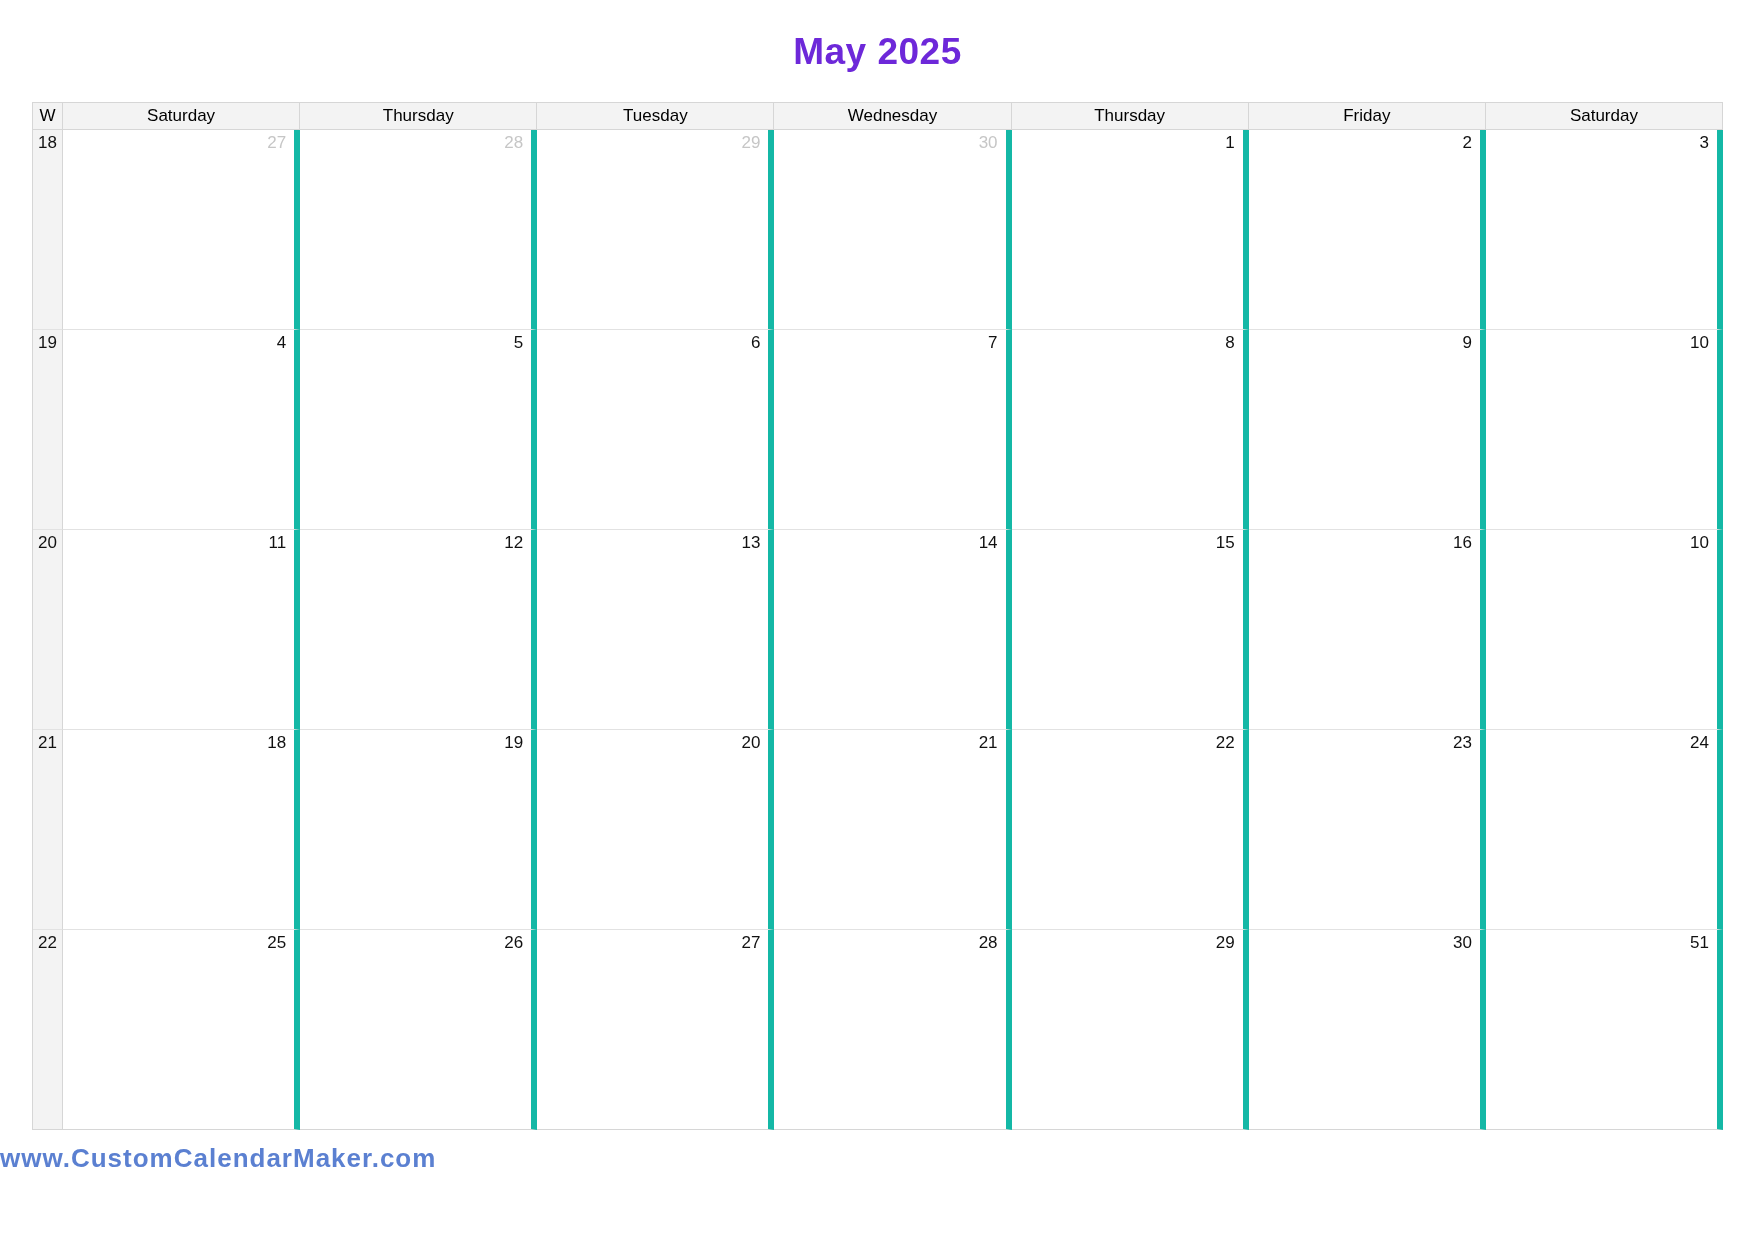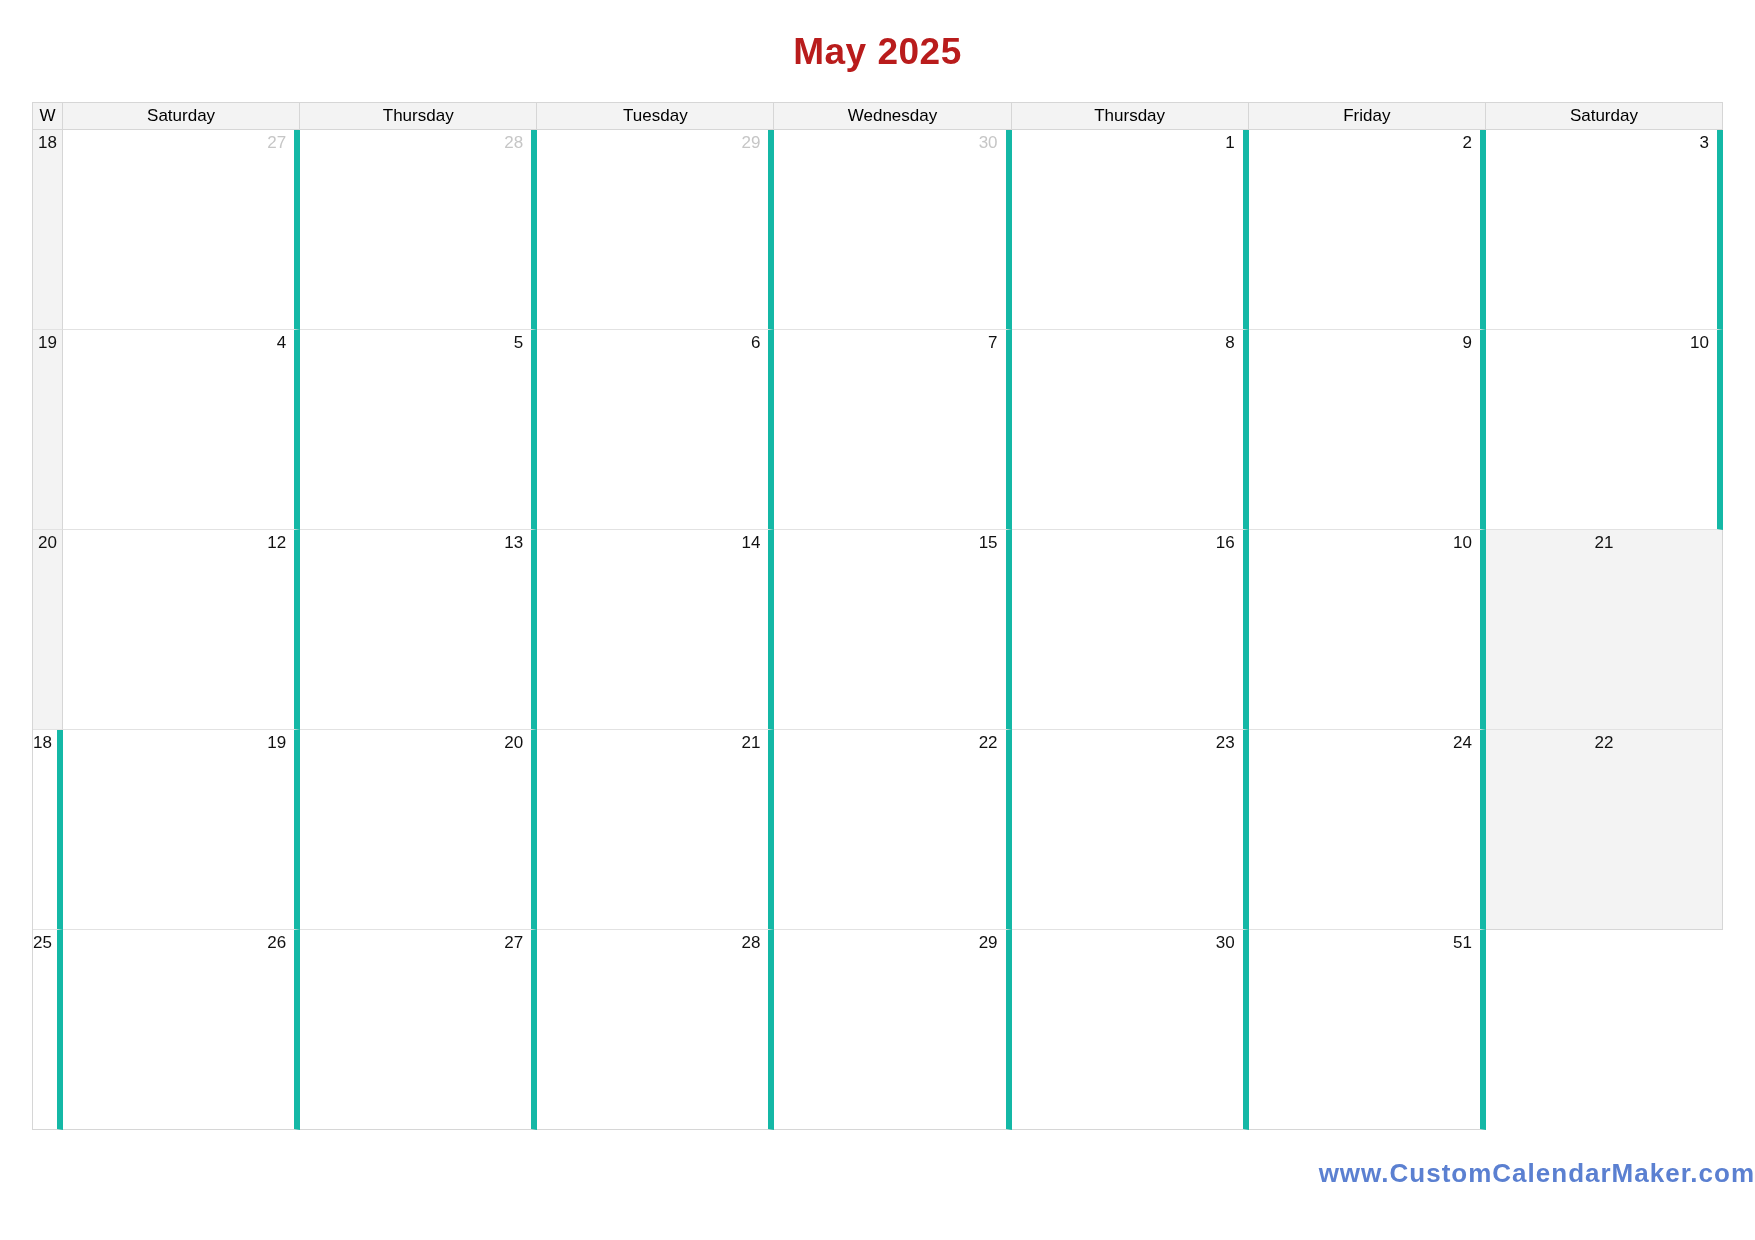--- a/index.html
+++ b/index.html
@@ -15,21 +15,21 @@
     position: relative;
   }
   .page-title {
     margin: 0;
     padding-top: 30px;
     height: 74px;
     text-align: center;
     font-size: 37px;
     line-height: 44px;
     font-weight: 700;
-    color: #b91c1c;
+    color: #6d28d9;
     letter-spacing: 0.5px;
   }
   .calendar {
     margin: 28px 32px 0 32px;
     width: 1691px;
     display: grid;
     grid-template-columns: 30px repeat(7, 1fr);
     grid-template-rows: 27px repeat(5, 200px);
     border-top: 1px solid #d6d6d6;
     border-left: 1px solid #d6d6d6;
@@ -59,22 +59,22 @@
     border-right: 6px solid #14b8a6;
     border-bottom: 1px solid #e2e2e2;
     font-size: 17px;
     color: #111111;
     text-align: right;
     padding: 3px 8px 0 0;
   }
   .dcell.other-month { color: #c6c6c6; }
   .calendar > .row-last { border-bottom: 1px solid #d6d6d6; }
   .footer {
-    margin-top: 27px;
-    text-align: right;
+    margin-top: 12px;
+    text-align: left;
   }
   .footer a {
     font-size: 26px;
     line-height: 32px;
     font-weight: 700;
     color: #5b80d1;
     text-decoration: none;
     letter-spacing: 1px;
     font-family: "Liberation Sans", cursive, sans-serif;
   }
@@ -107,20 +107,21 @@
   <div class="wcell">19</div>
   <div class="dcell">4</div>
   <div class="dcell">5</div>
   <div class="dcell">6</div>
   <div class="dcell">7</div>
   <div class="dcell">8</div>
   <div class="dcell">9</div>
   <div class="dcell">10</div>
 
   <div class="wcell">20</div>
+  <div class="dcell">11</div>
   <div class="dcell">12</div>
   <div class="dcell">13</div>
   <div class="dcell">14</div>
   <div class="dcell">15</div>
   <div class="dcell">16</div>
   <div class="dcell">10</div>
 
   <div class="wcell">21</div>
   <div class="dcell">18</div>
   <div class="dcell">19</div>

